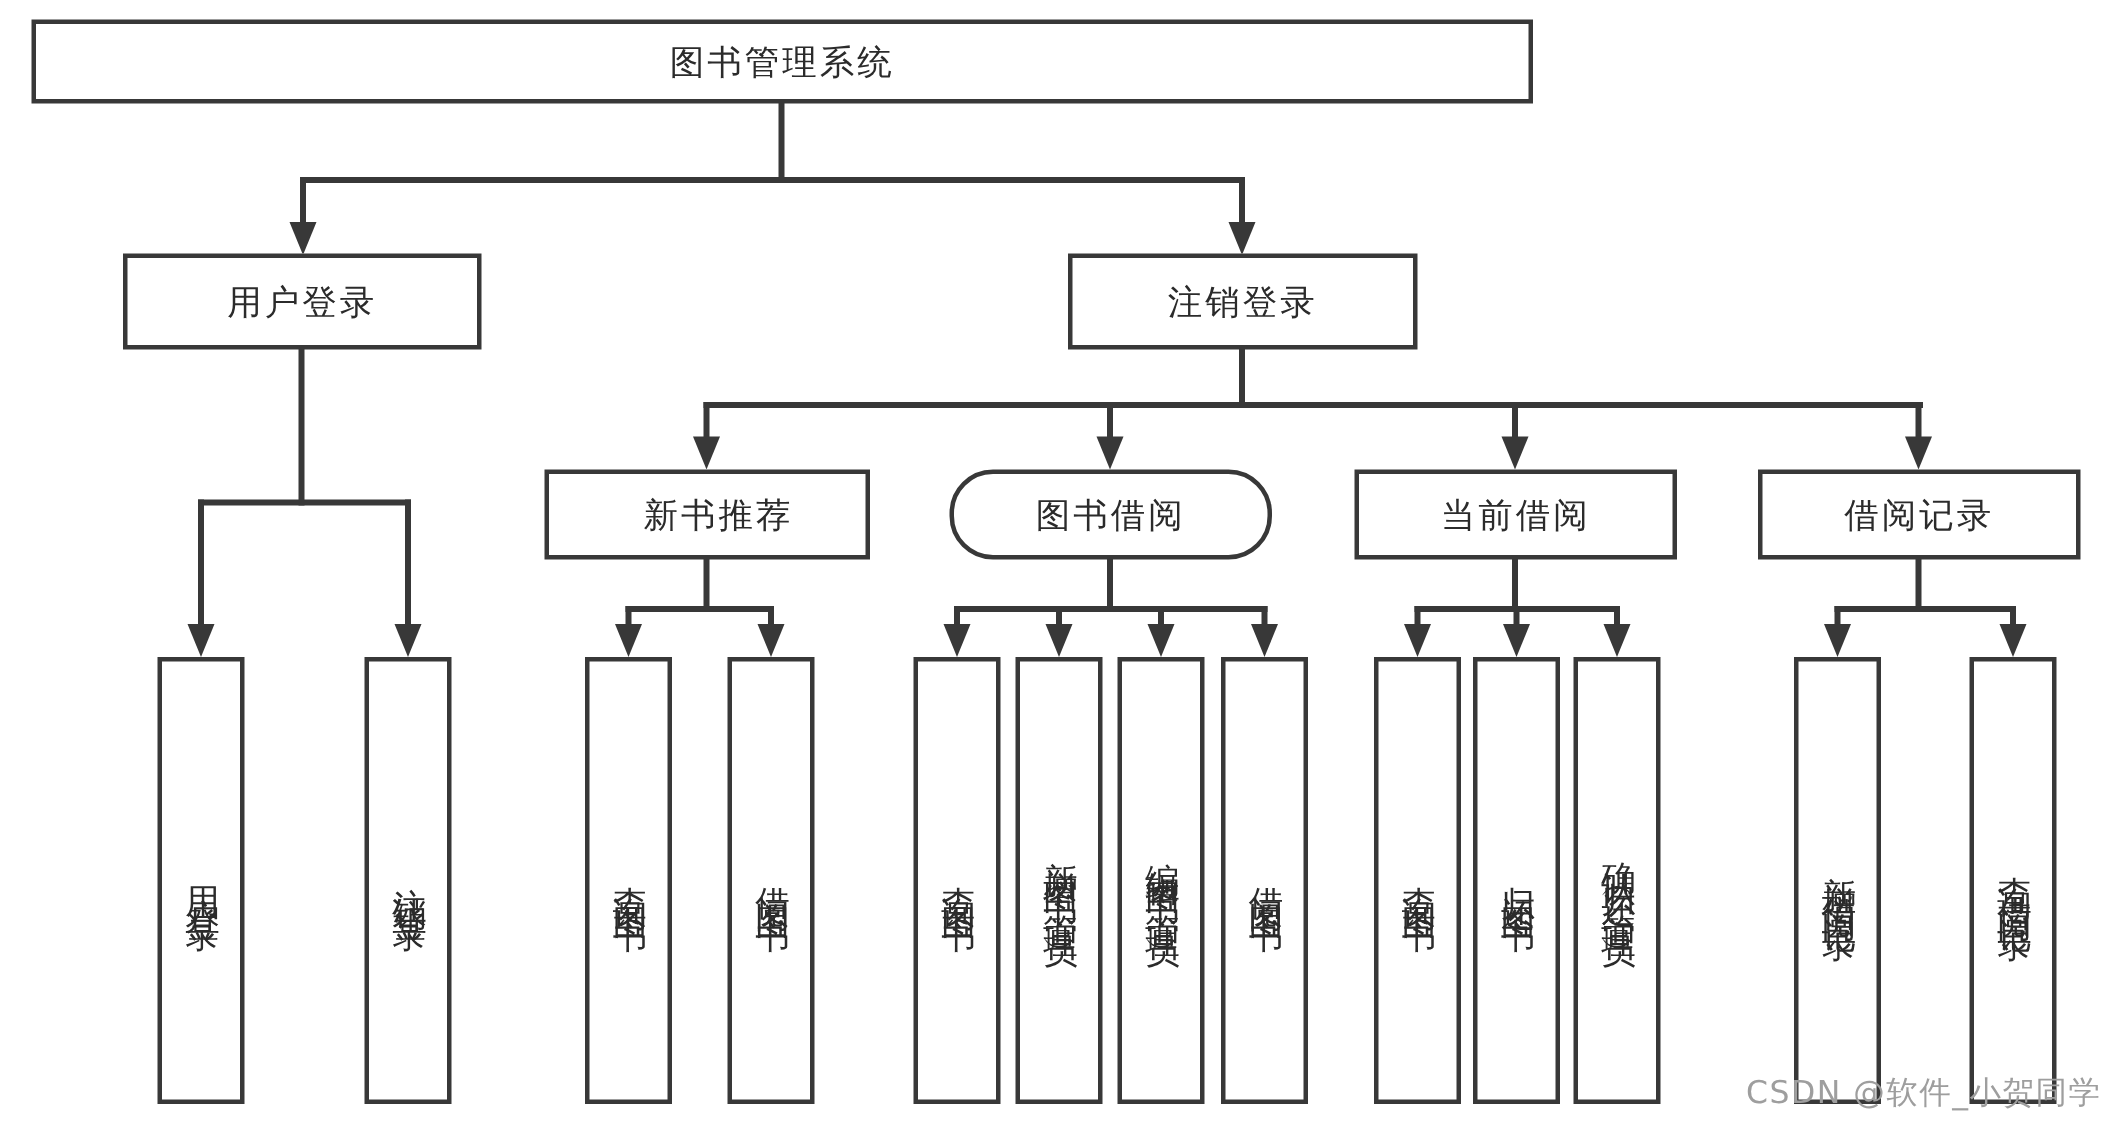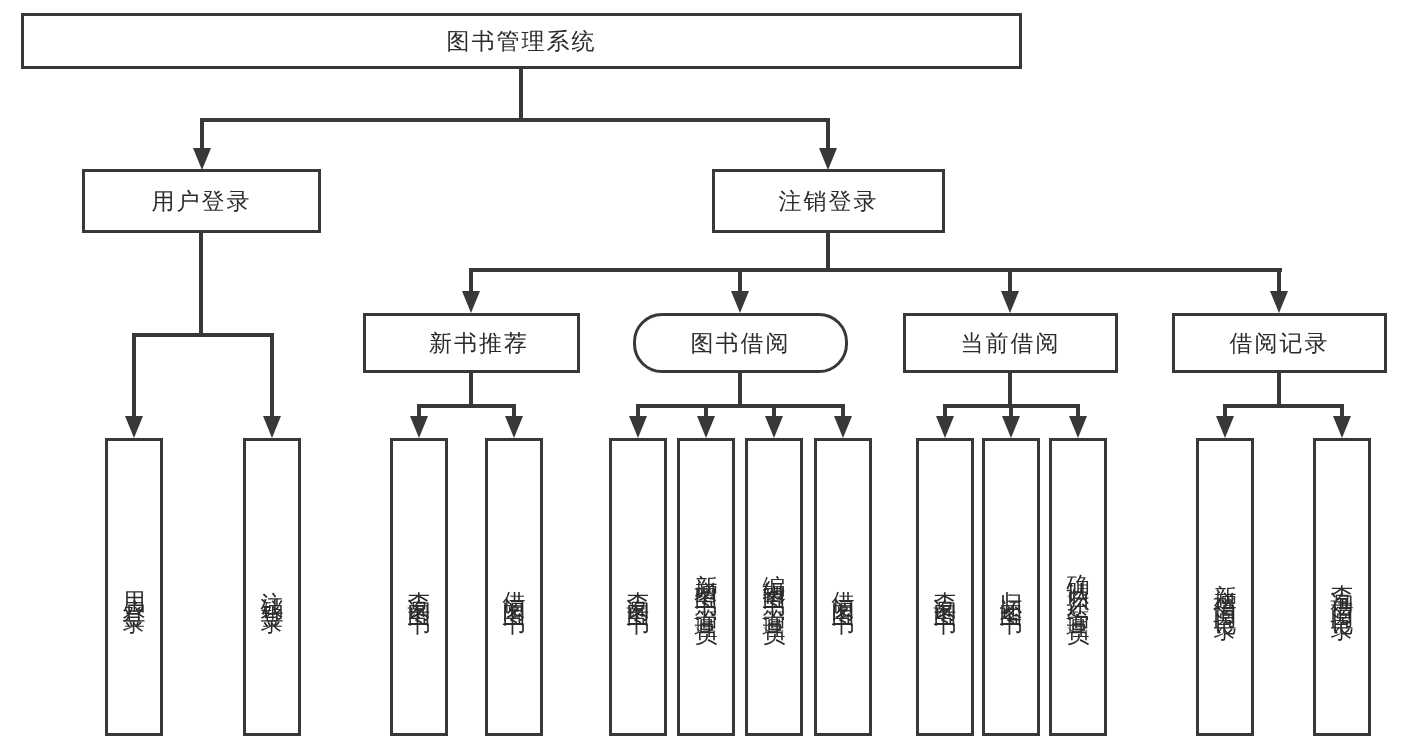--- a/index.html
+++ b/index.html
@@ -145,13 +145,14 @@
   <div class="box leaf" style="left:745px;top:438px;width:58px;height:298px;">编辑图书（管理员）</div>
   <div class="box leaf" style="left:814px;top:438px;width:58px;height:298px;">借阅图书</div>
 
   <div class="box leaf" style="left:916px;top:438px;width:58px;height:298px;">查询图书</div>
   <div class="box leaf" style="left:982px;top:438px;width:58px;height:298px;">归还图书</div>
   <div class="box leaf" style="left:1049px;top:438px;width:58px;height:298px;">确认归还（管理员）</div>
 
   <div class="box leaf" style="left:1196px;top:438px;width:58px;height:298px;">新增借阅记录</div>
   <div class="box leaf" style="left:1313px;top:438px;width:58px;height:298px;">查询借阅记录</div>
 
+  <div class="watermark">CSDN @软件_小贺同学</div>
 </div>
 
 </body></html>

